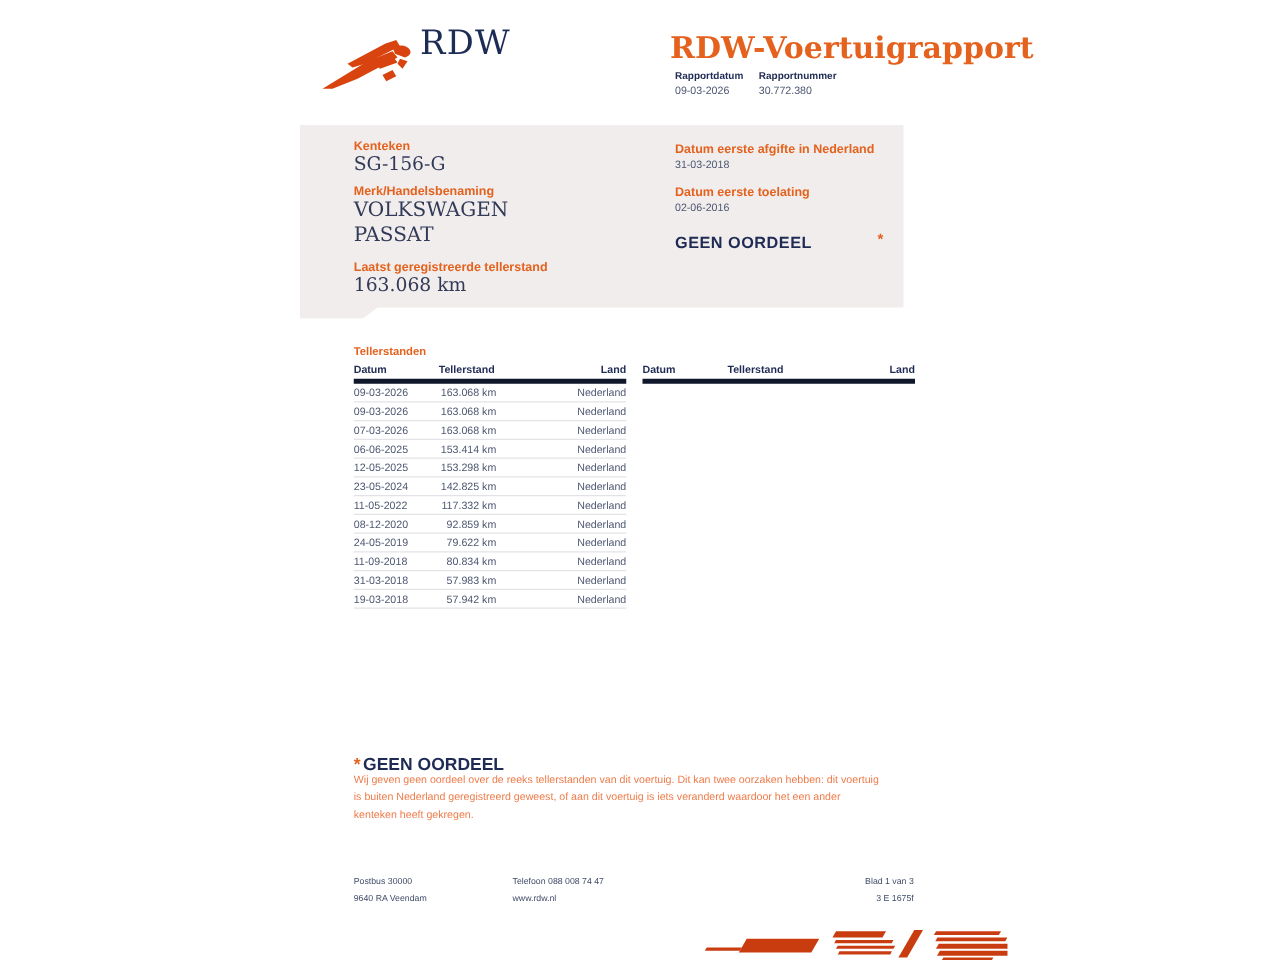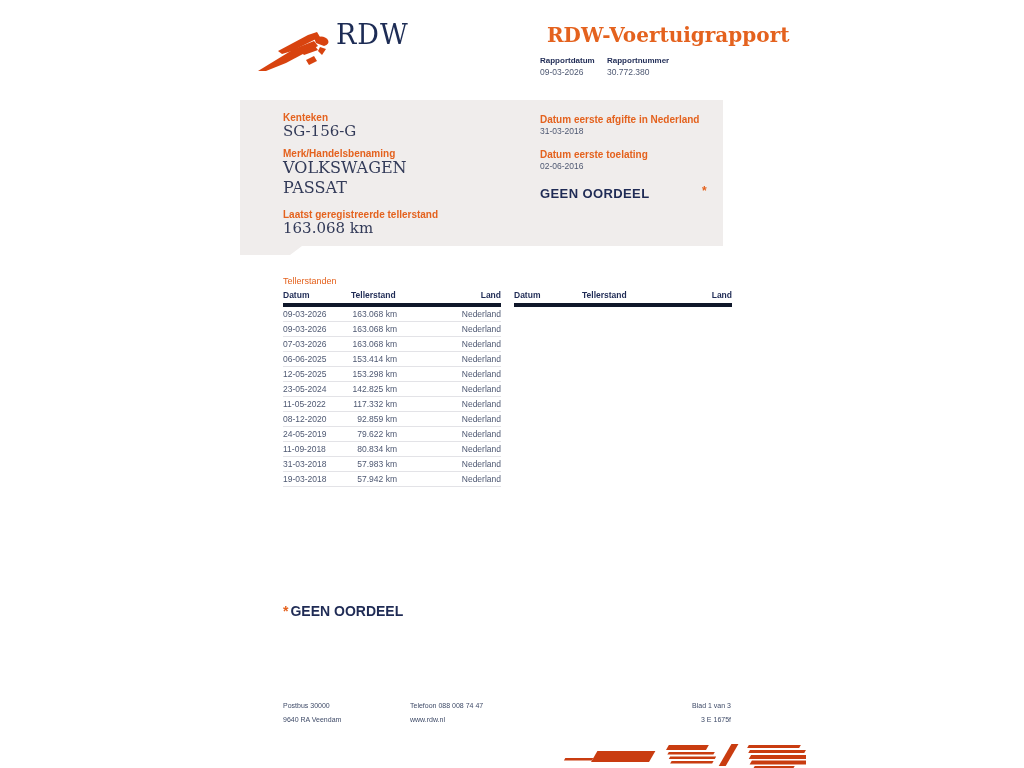--- a/index.html
+++ b/index.html
@@ -7,22 +7,22 @@
     position:relative; width:904px; height:768px; background:#ffffff;
     overflow:hidden; font-family:"Liberation Sans", sans-serif;
   }
 
   
   .logo-text {
     position:absolute; left:336px; top:19px;
     font-family:"DejaVu Serif", serif; font-size:27px; color:#1d2c55; letter-spacing:1px;
   }
   .doc-title {
-    position:absolute; left:547px; top:23px;
-    font-family:"DejaVu Serif", serif; font-weight:bold; font-size:20px; color:#E4621E;
+    position:absolute; left:536px; top:23px;
+    font-family:"DejaVu Serif", serif; font-weight:bold; font-size:24px; color:#E4621E;
   }
   .meta-label { position:absolute; font-size:8px; font-weight:bold; color:#1f2b55; }
   .meta-value { position:absolute; font-size:8.5px; color:#4e5872; }
 
   
   .summary-box {
     position:absolute; left:240px; top:100px; width:483px; height:155px;
     background:#F0EDEC;
     clip-path: polygon(0 0, 483px 0, 483px 146px, 62px 146px, 50px 155px, 0 155px);
   }
@@ -31,21 +31,21 @@
     position:absolute; font-family:"DejaVu Serif", serif; color:#323a58;
   }
   .small-val { position:absolute; font-size:8.5px; color:#4e5872; }
   .verdict {
     position:absolute; left:300px; top:86px; font-size:13px; font-weight:bold;
     color:#1f2b55; letter-spacing:0.4px;
   }
   .verdict-mark { position:absolute; left:462px; top:84px; font-size:12px; font-weight:bold; color:#E4621E; }
 
   
-  .table-title { position:absolute; left:283px; top:276px; font-size:9px; font-weight:normal; color:#E4621E; }
+  .table-title { position:absolute; left:283px; top:276px; font-size:9px; font-weight:bold; color:#E4621E; }
   .mtable { position:absolute; top:290px; width:218px; }
   .mtable.t1 { left:283px; }
   .mtable.t2 { left:514px; }
   .thead {
     display:flex; border-bottom:4px solid #0f172a; padding-bottom:3px;
     font-weight:bold; font-size:8.5px; color:#1f2b55;
   }
   .trow {
     display:flex; border-bottom:1px solid #E3E3E7; padding:2px 0;
     font-size:8.5px; color:#4e5872; line-height:10px;
@@ -191,20 +191,21 @@
 
   <div class="mtable t2">
     <div class="thead">
       <div class="c0">Datum</div>
       <div class="c1">Tellerstand</div>
       <div class="c2">Land</div>
     </div>
   </div>
 
   <div class="fn-head"><span class="fn-mark">*</span><span>GEEN OORDEEL</span></div>
+  <div class="fn-text">Wij geven geen oordeel over de reeks tellerstanden van dit voertuig. Dit kan twee oorzaken hebben: dit voertuig is buiten Nederland geregistreerd geweest, of aan dit voertuig is iets veranderd waardoor het een ander kenteken heeft gekregen.</div>
 
   <div class="ft col1">
     <div>Postbus 30000</div>
     <div>9640 RA Veendam</div>
   </div>
   <div class="ft col2">
     <div>Telefoon 088 008 74 47</div>
     <div>www.rdw.nl</div>
   </div>
   <div class="ft col3">

